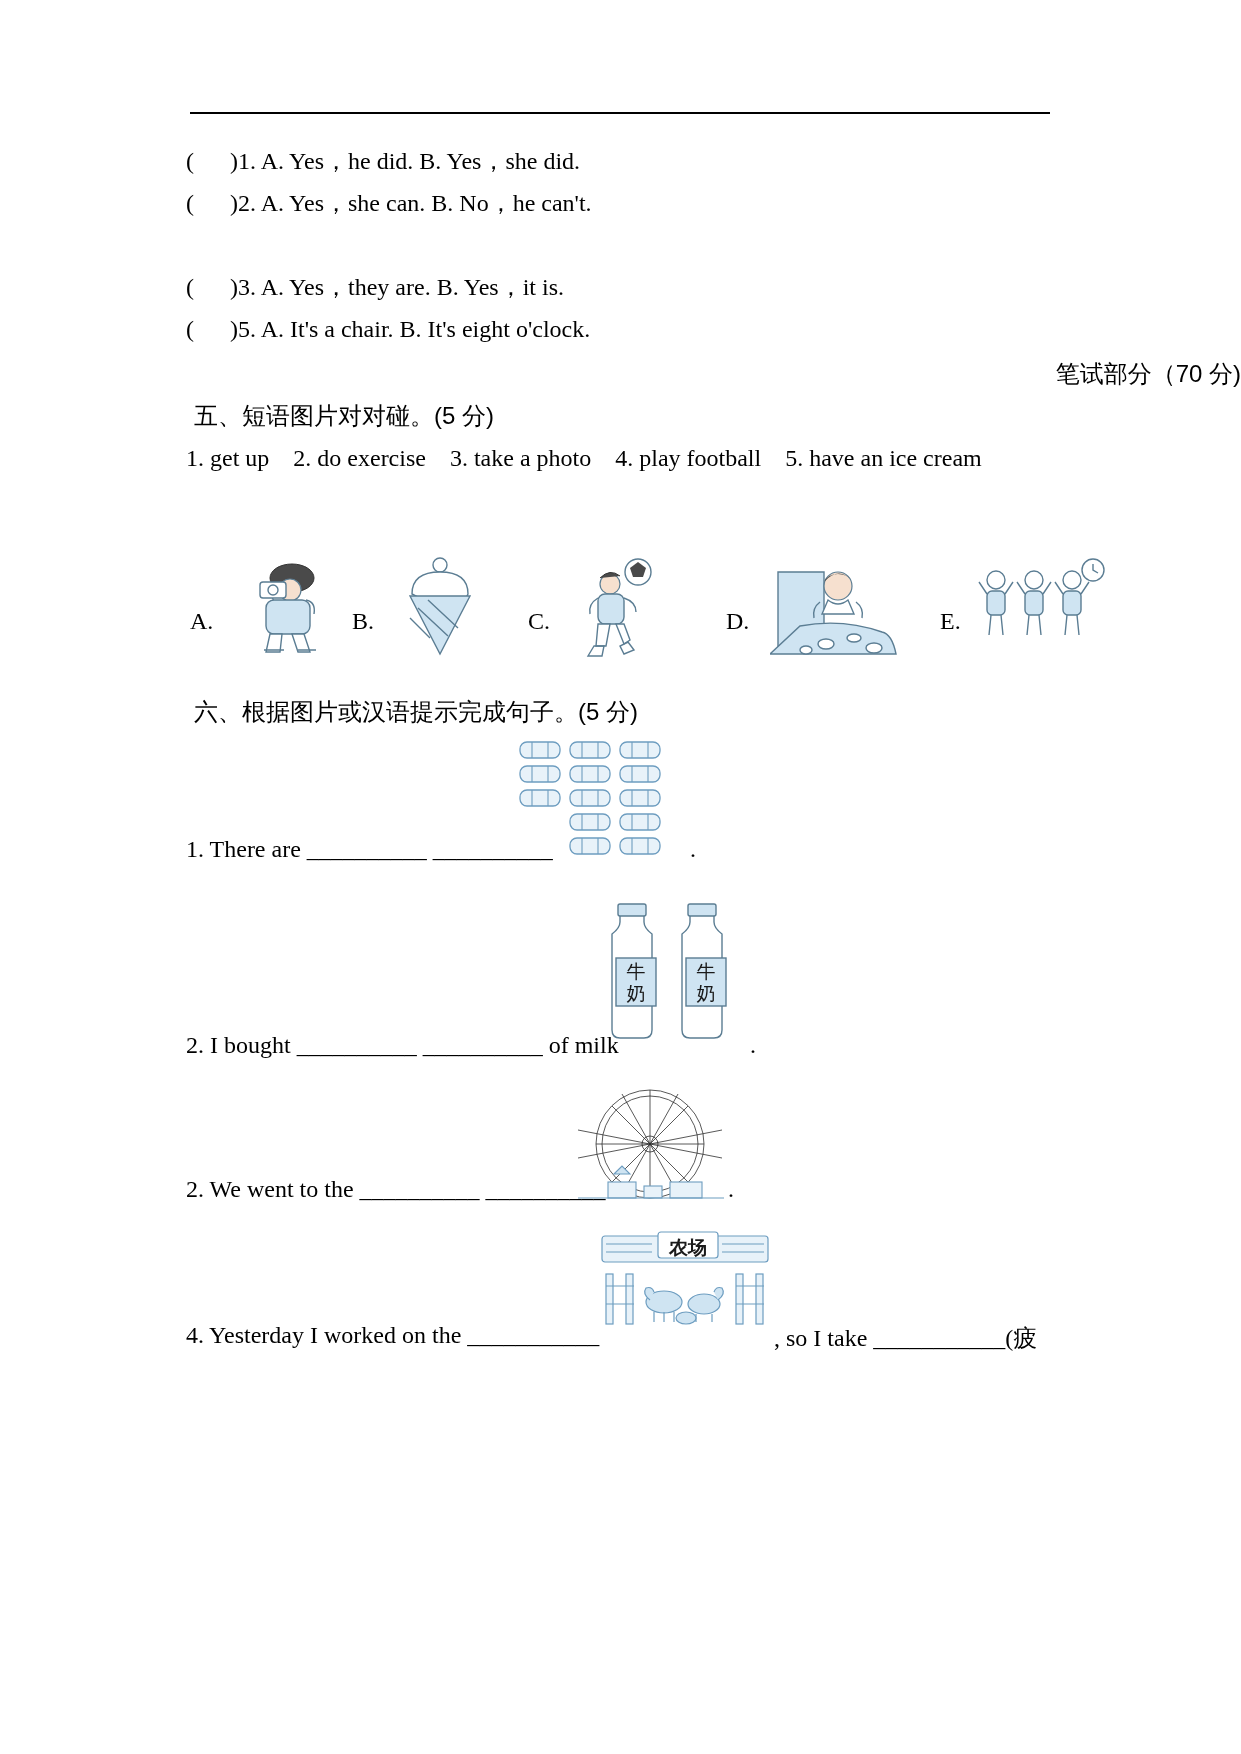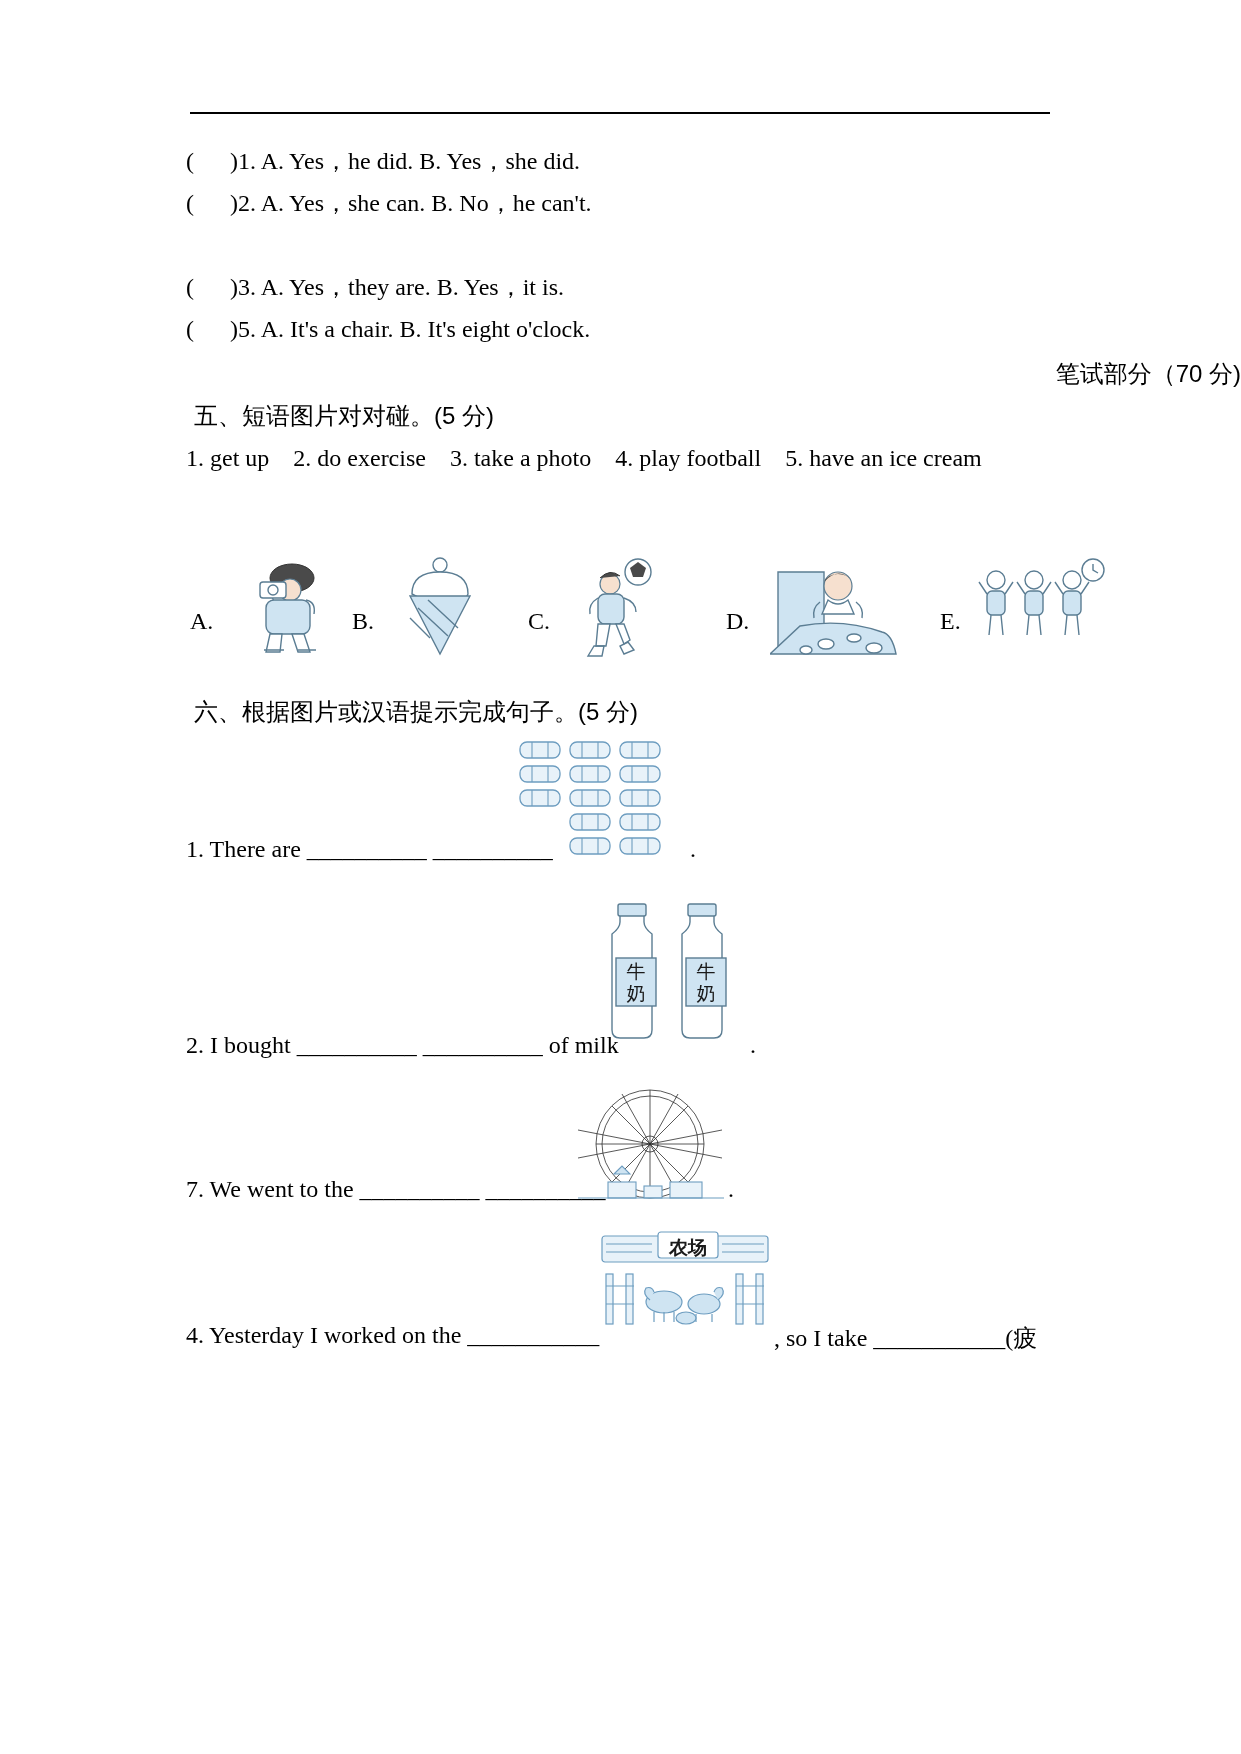--- a/index.html
+++ b/index.html
@@ -245,21 +245,21 @@
       </g>
       <g stroke="#6d9dc0" stroke-width="1.1" fill="#e8f2f9">
         <rect x="38" y="96" width="28" height="16"></rect>
         <rect x="74" y="100" width="18" height="12"></rect>
         <rect x="100" y="96" width="32" height="16"></rect>
         <path d="M8 112 h146"></path>
         <path d="M44 88 l8 -8 8 8z" fill="#cfe4f2"></path>
       </g>
     </svg>
   </div>
-  <div class="q-line" style="top:1168px;"><span>7. We went to the </span><span>__________</span> <span>__________</span></div>
+  <div class="q-line" style="top:1168px;"><span>2. We went to the </span><span>__________</span> <span>__________</span></div>
   <div class="q-line" style="left:728px; top:1168px;">.</div>
 
   <div class="pic" style="left:600px; top:1222px;font-weight:bold;">
     <svg width="170" height="110" viewBox="0 0 170 110">
       <g stroke="#6d9dc0" stroke-width="1.2" fill="#e8f2f9">
         <rect x="2" y="6" width="166" height="26" rx="3"></rect>
         <rect x="58" y="2" width="60" height="26" rx="3" fill="#ffffff"></rect>
         <path d="M6 14 h46 M6 22 h46 M122 14 h42 M122 22 h42"></path>
 
         <rect x="6" y="44" width="7" height="50"></rect>

